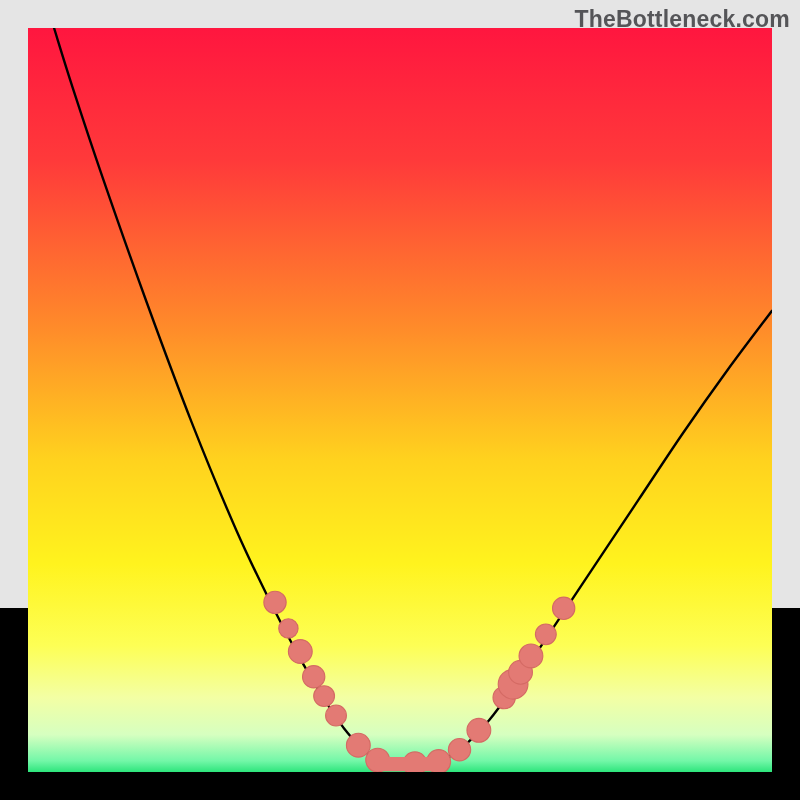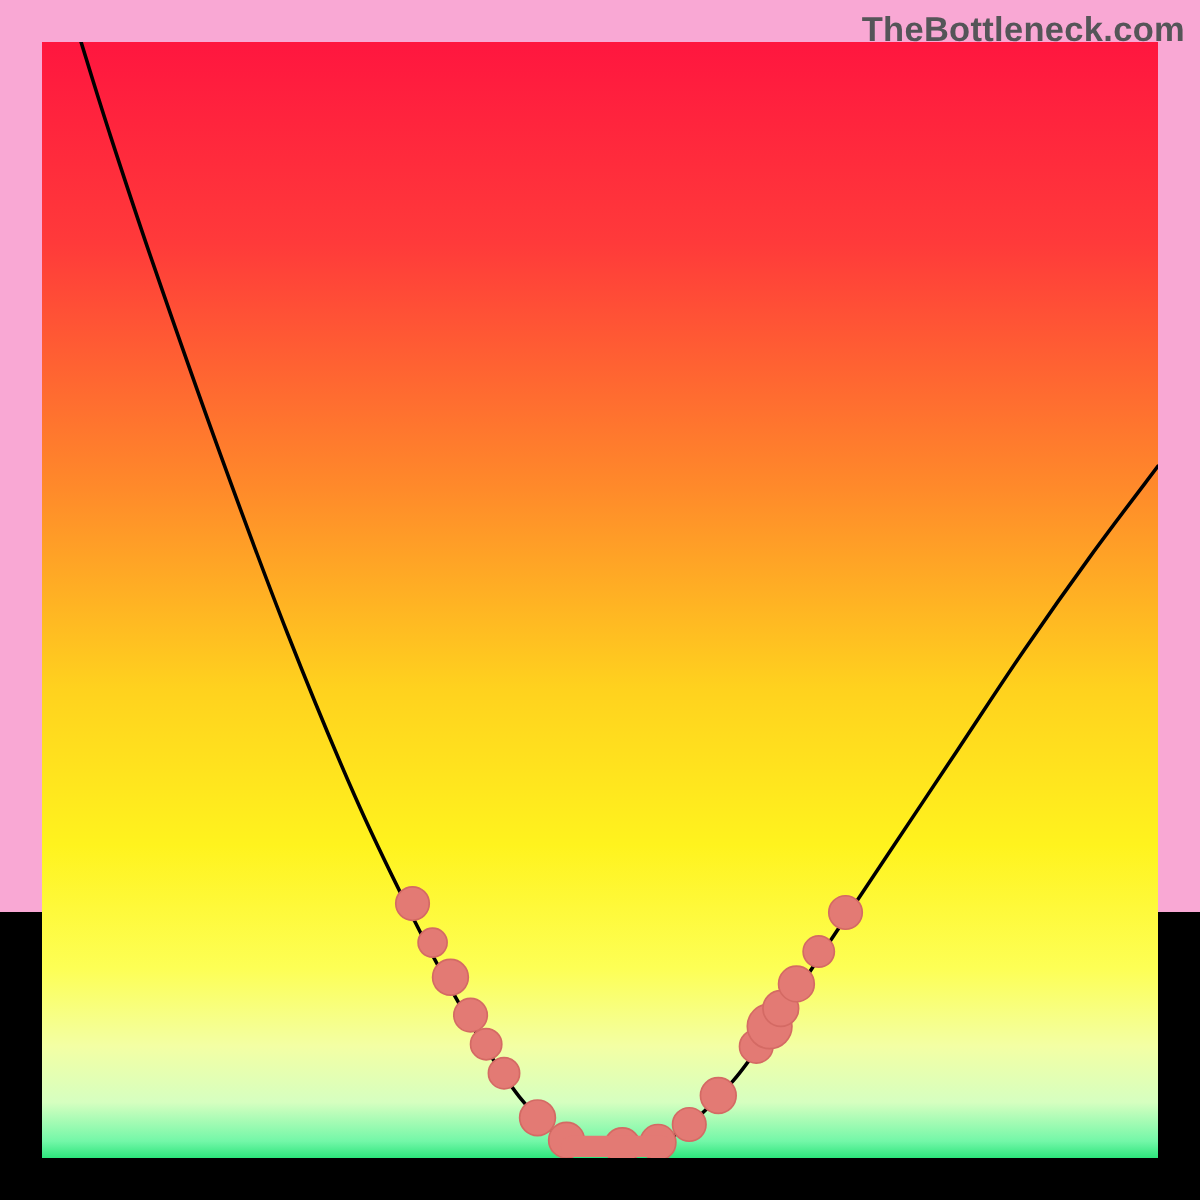--- a/index.html
+++ b/index.html
@@ -8,21 +8,21 @@
     width: 800px;
     height: 800px;
     background: #000;
     overflow: hidden;
     font-family: Arial, Helvetica, sans-serif;
   }
   .stage {
     position: relative;
     width: 800px;
     height: 608px;
-    background: #f9a8d4;
+    background: #e5e5e5;
   }
   .plot {
     position: absolute;
     left: 28px;
     top: 28px;
     width: 744px;
     height: 744px;
     overflow: hidden;
   }
   .gradient {

